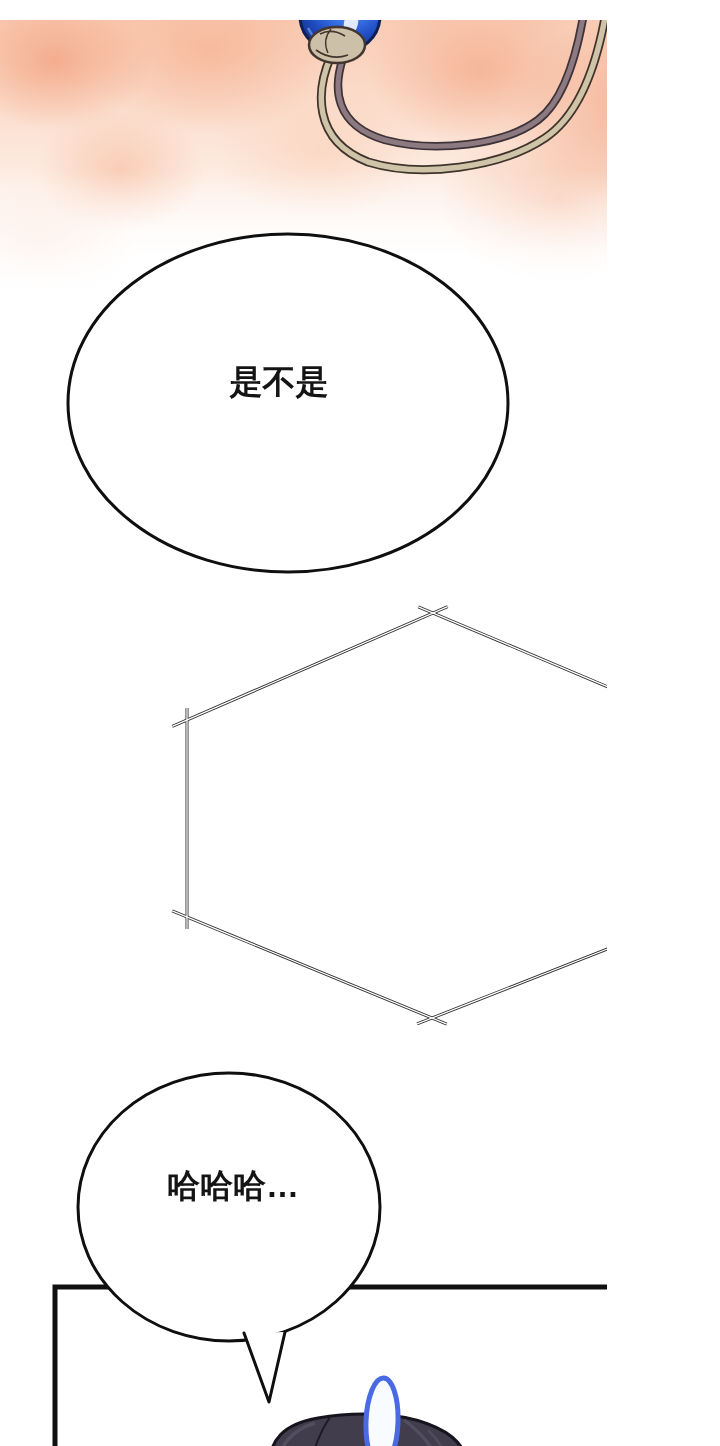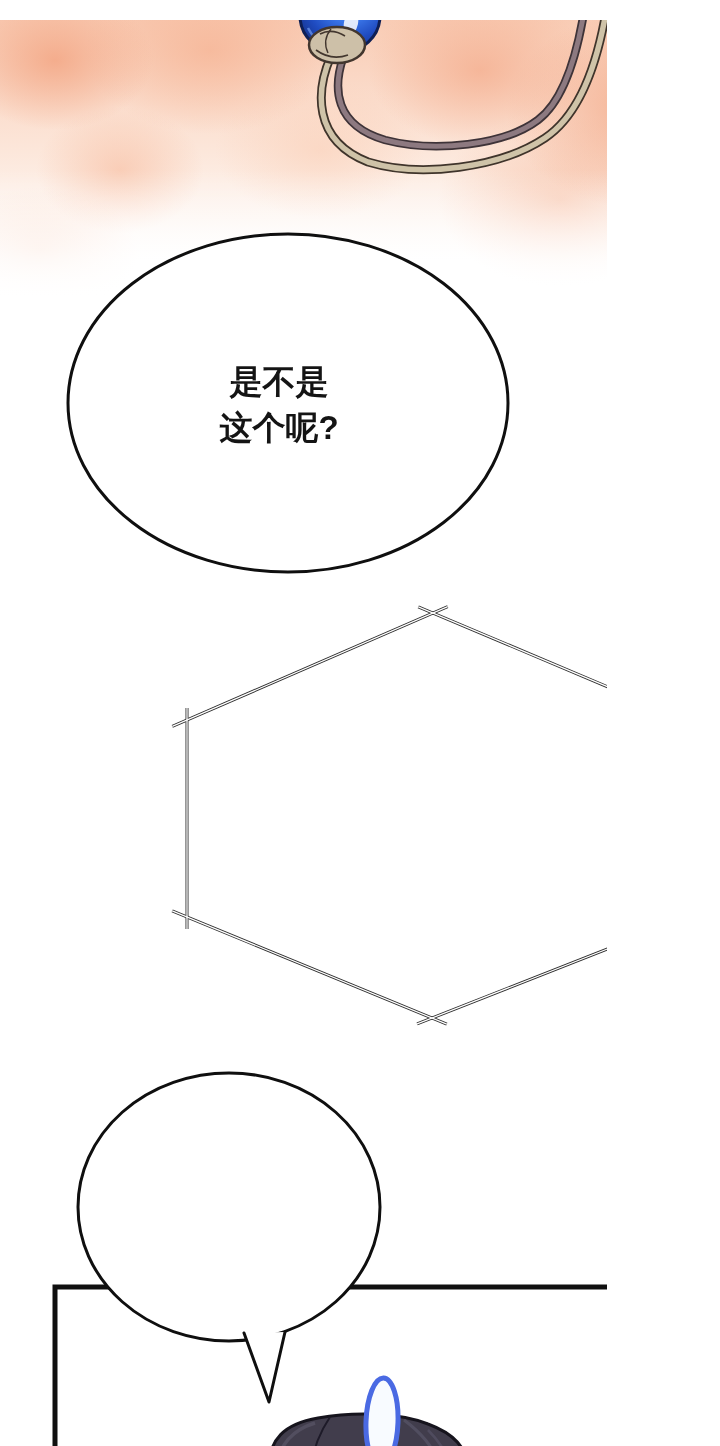--- a/index.html
+++ b/index.html
@@ -106,20 +106,20 @@
     </g>
 
     <g>
       <ellipse cx="229" cy="1187" rx="151" ry="134" fill="#ffffff" stroke="#0f0f0f" stroke-width="3"></ellipse>
       <path d="M 244,1313 L 269,1382 L 285,1312" fill="#ffffff" stroke="#0f0f0f" stroke-width="3" stroke-linejoin="round" stroke-linecap="round"></path>
     </g>
   </svg>
 
   <div class="speech-text t1">
     <span class="line">是不是</span>
-    <span class="line">这个呢?</span>
   </div>
 
 
   <div class="speech-text t3">
+    <span class="line">哈哈哈…</span>
   </div>
 
 </div>
 
 </body></html>

